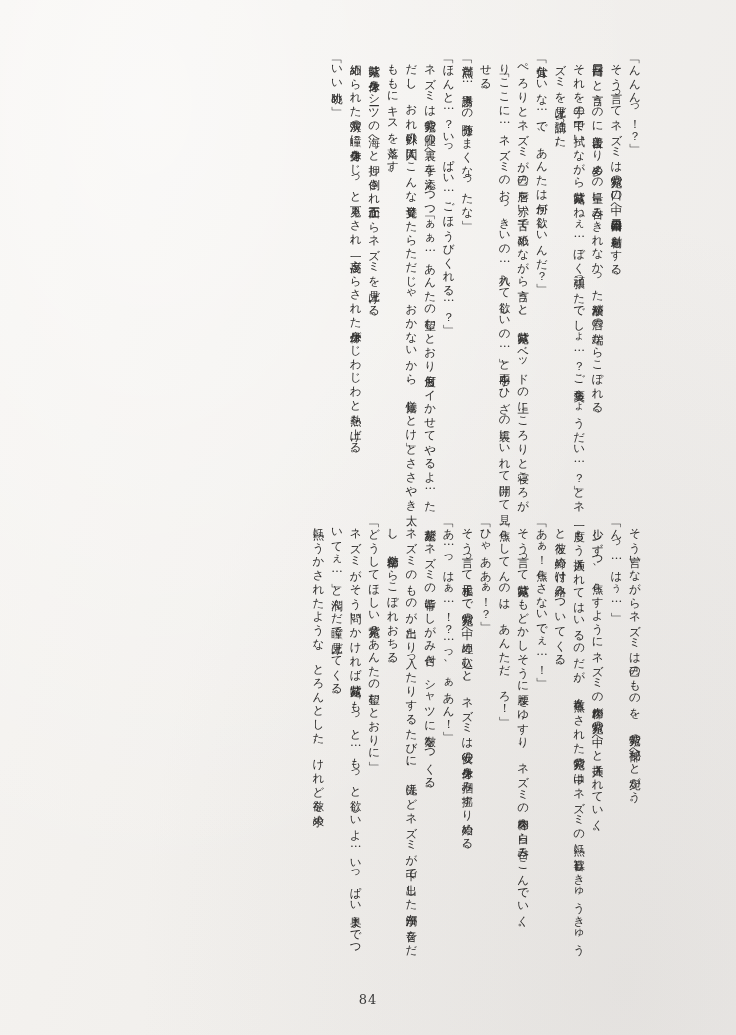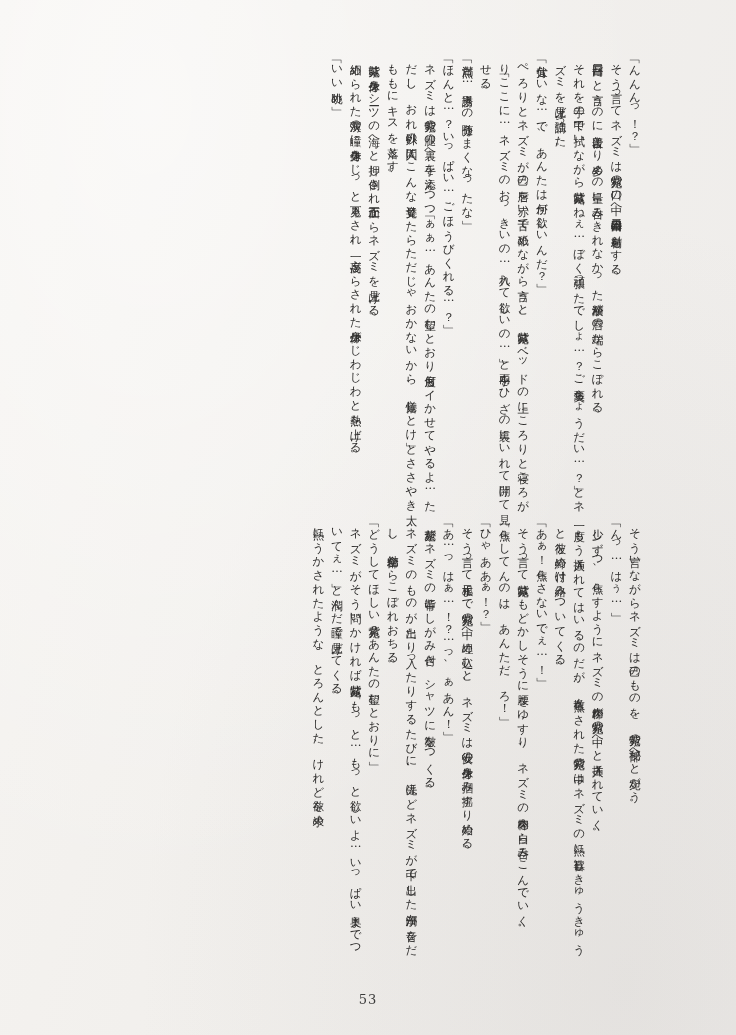--- a/index.html
+++ b/index.html
@@ -105,14 +105,14 @@
     <span class="para">「ひゃああぁ！？」</span>
     <span class="para">そう言って根元まで紫苑の中へ埋め込むと、ネズミは彼女の身体を掴み揺すり始める。</span>
     <span class="para">「あ…っはぁ…！？…っ、ぁあん！」</span>
     <span class="para">紫苑がネズミの背中にしがみ付き、シャツに皺をつくる。</span>
     <span class="para">ネズミのものが出たり入ったりするたびに、先ほどネズミが中で出した白濁が音をだし、結合部からこぼれおちる。</span>
     <span class="para">「どうしてほしい紫苑？あんたの望むとおりに」</span>
     <span class="para">ネズミがそう問いかければ紫苑は「もっと…もっと欲しいよ…いっぱい奥までついてぇ…」と潤んだ瞳で見上げてくる。</span>
     <span class="para">熱にうかされたような、とろんとした、けれど欲を求め</span>
   </div>
 
-  <div class="page-number">53</div>
+  <div class="page-number">84</div>
 </div>
 
 </body></html>

